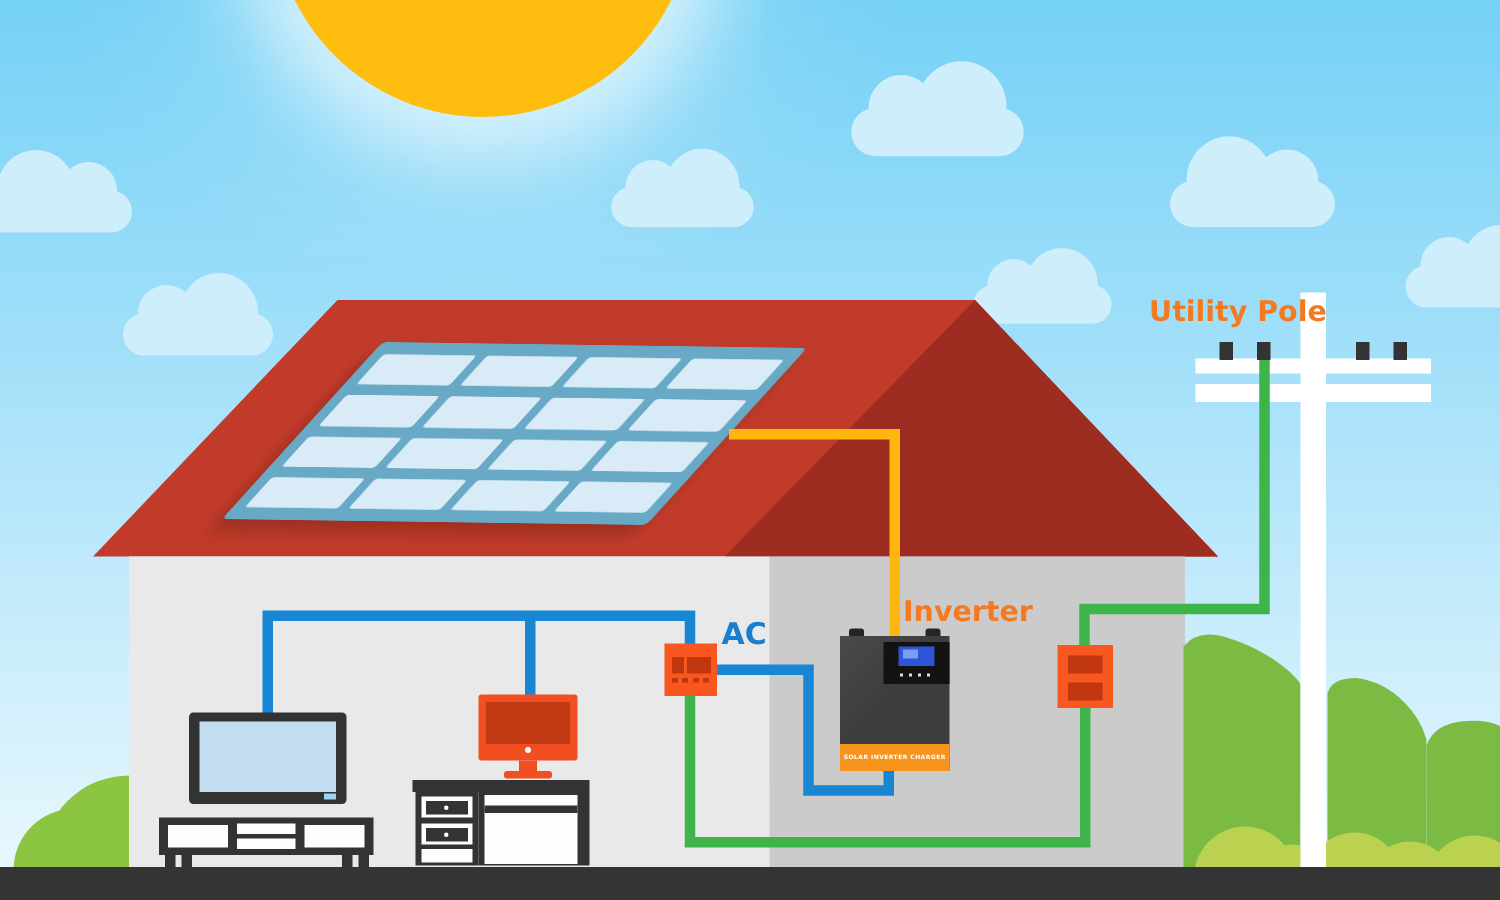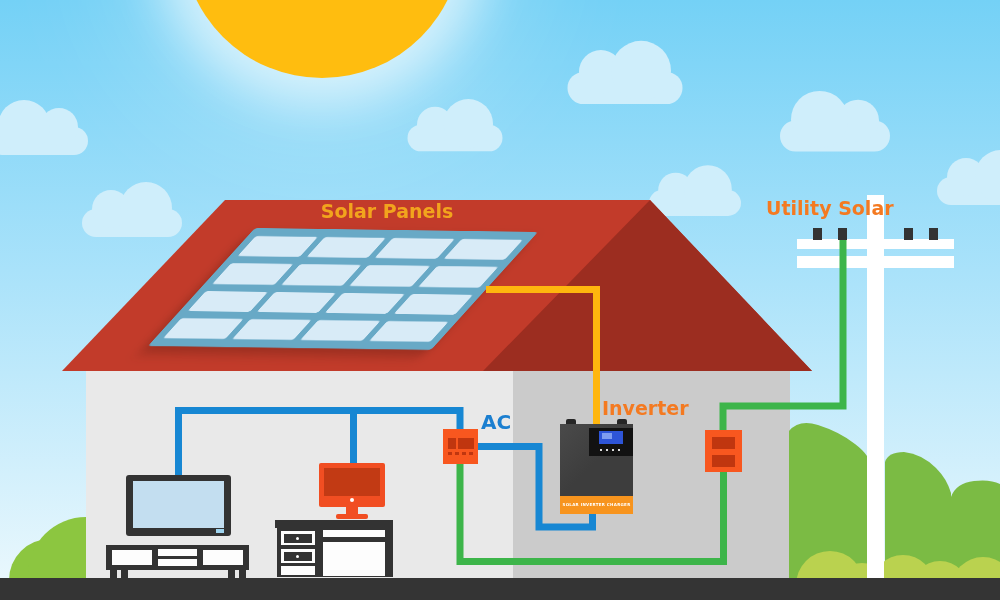--- a/index.html
+++ b/index.html
@@ -191,20 +191,19 @@
 
   <div class="r" style="left:566px;top:419px;width:10px;height:7px;border-radius:2px;background:#262626"></div>
   <div class="r" style="left:617px;top:419px;width:10px;height:7px;border-radius:2px;background:#262626"></div>
   <div class="r" style="left:560px;top:424px;width:73px;height:90px;background:linear-gradient(135deg,#4a4a4a,var(--inverter-body,#3d3d3d) 45%)"></div>
   <div class="r" style="left:589px;top:428px;width:44px;height:28px;background:#121212"></div>
   <div class="r" style="left:599px;top:431px;width:24px;height:13px;background:var(--display-blue,#2e55d8)"></div>
   <div class="r" style="left:602px;top:433px;width:10px;height:6px;background:#7f9df0"></div>
   <div class="r" style="left:600px;top:449px;width:22px;height:2px;background:repeating-linear-gradient(90deg,#ddd 0 2px,transparent 2px 6px)"></div>
   <div class="r inv-strip">SOLAR INVERTER CHARGER</div>
 
-  <div class="lbl lbl-solar">Solar Panels</div>
-  <div class="lbl lbl-pole">Utility Solar</div>
+  <div class="lbl lbl-pole">Utility Pole</div>
   <div class="lbl lbl-inv">Inverter</div>
   <div class="lbl lbl-ac">AC</div>
 
   <div class="r ground"></div>
 
 </div>
 
 </body></html>

